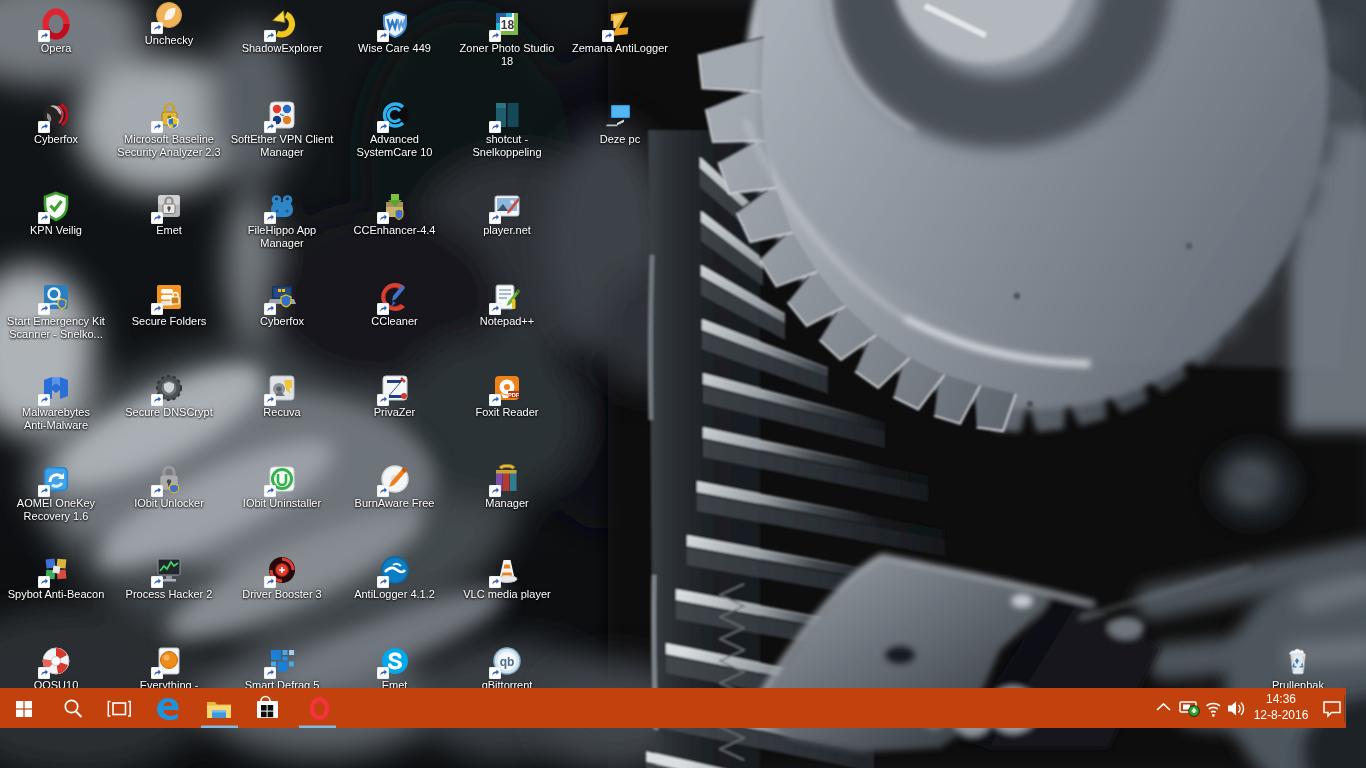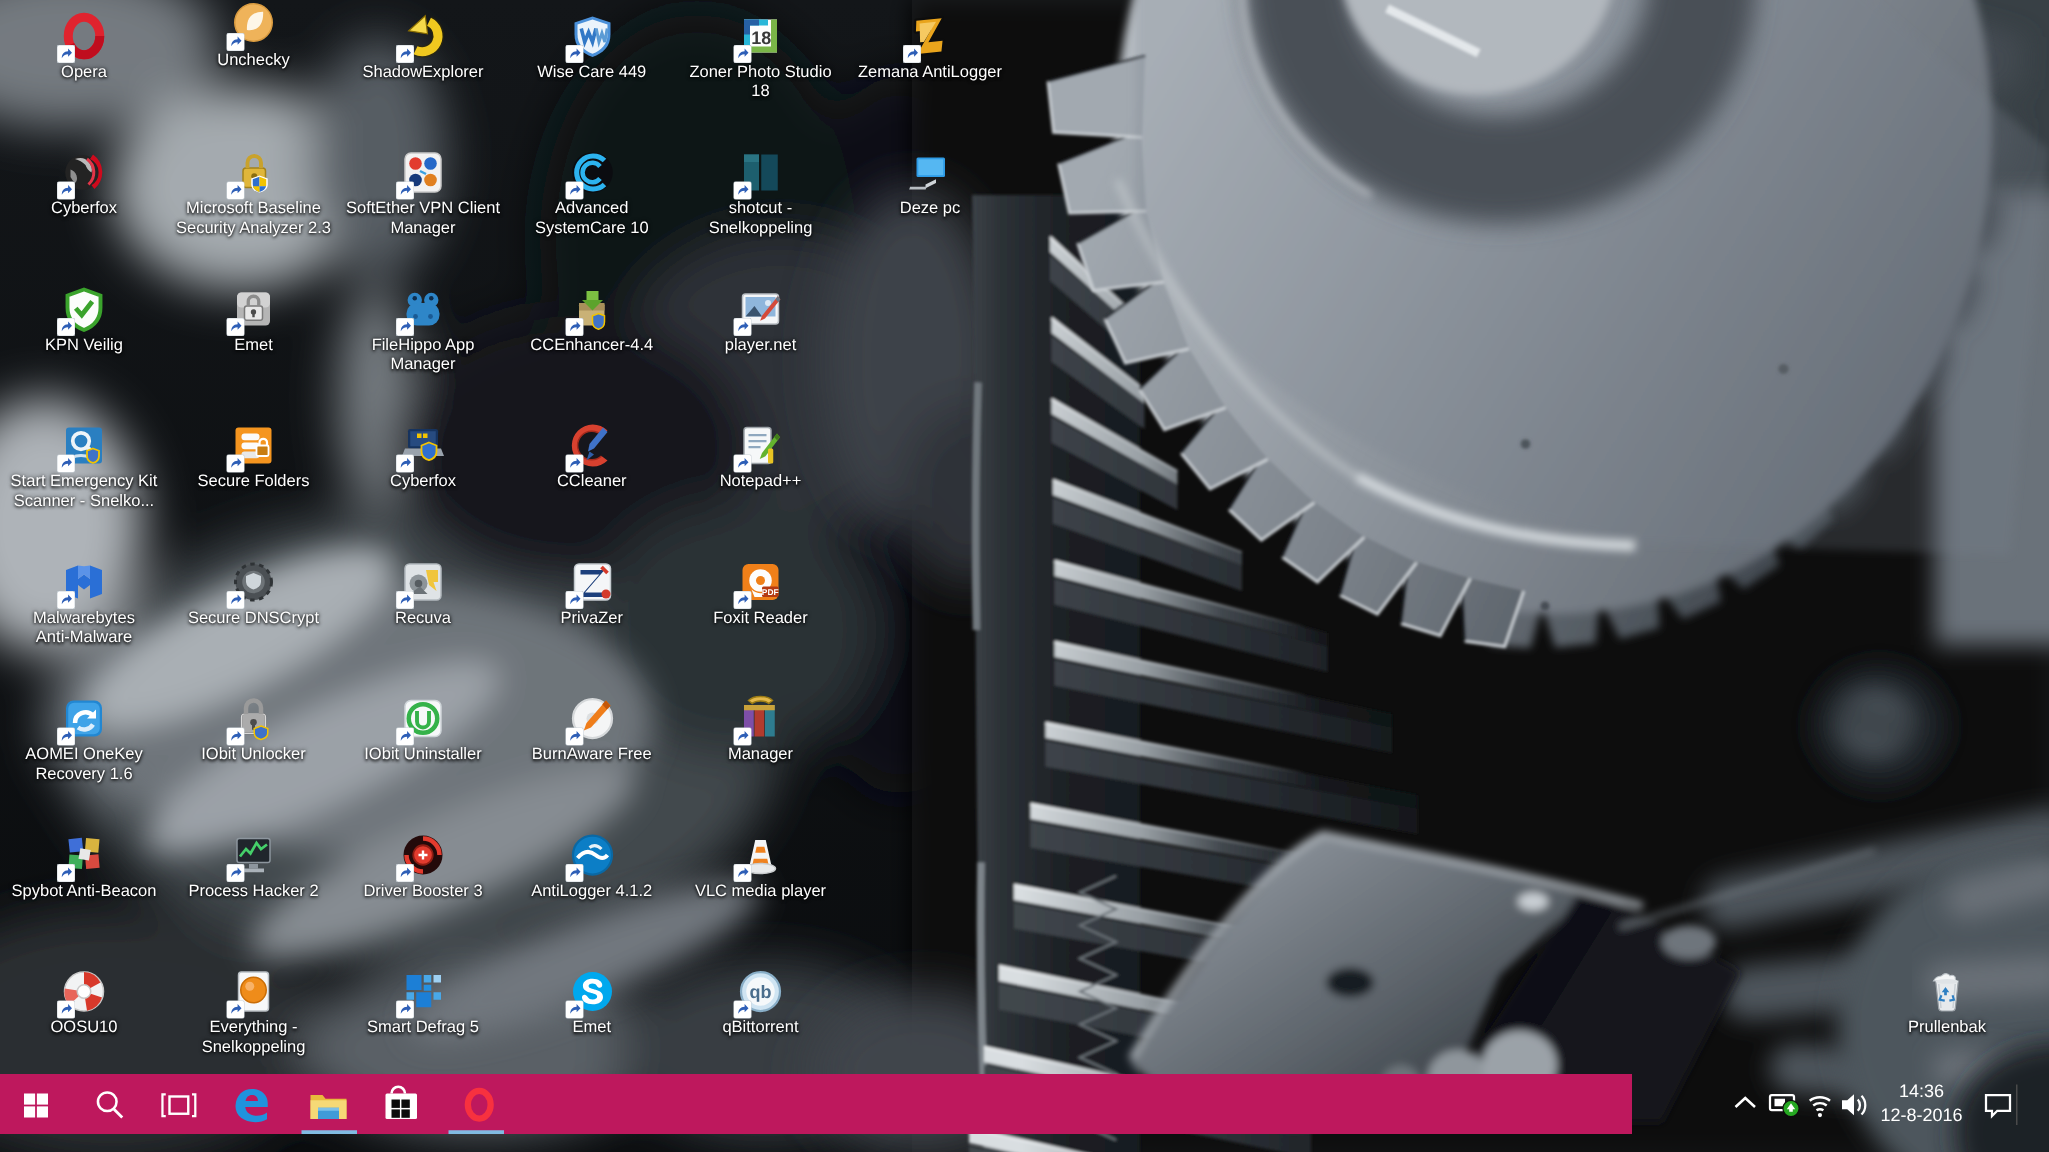--- a/index.html
+++ b/index.html
@@ -1,21 +1,21 @@
 <!DOCTYPE html>
 <html><head><meta charset="utf-8"><style>
 *{margin:0;padding:0;box-sizing:border-box}
 html,body{width:1366px;height:768px;overflow:hidden;background:#000;font-family:"Liberation Sans",sans-serif}
 #wall{position:absolute;left:0;top:0}
 .cell{position:absolute;width:120px;text-align:center}
 .iw{position:relative;width:32px;height:32px;margin:0 auto}
 .ig{display:block}
 .arr{position:absolute;left:-2px;bottom:-2px}
 .lbl{margin-top:2px;font-size:11px;line-height:13px;color:#fff;text-shadow:0 1px 2px rgba(0,0,0,.95),0 0 3px rgba(0,0,0,.8)}
-#taskbar{position:absolute;left:0;top:716px;width:1088px;height:40px;background:#be185d}
+#taskbar{position:absolute;left:0;top:688px;width:1346px;height:40px;background:#c2410c}
 #taskbar svg{position:absolute;left:0;top:0}
 #clock{position:absolute;left:1248px;top:3px;width:66px;text-align:center;color:#fff;font-size:12px;line-height:16px}
 </style></head><body>
 <svg id="wall" width="1366" height="768" viewBox="0 0 1366 768">
 <defs>
 <filter id="b1" x="-20%" y="-20%" width="140%" height="140%">
         <feGaussianBlur stdDeviation="1"></feGaussianBlur>
       </filter>
 <filter id="b2" x="-20%" y="-20%" width="140%" height="140%">
         <feGaussianBlur stdDeviation="3"></feGaussianBlur>

